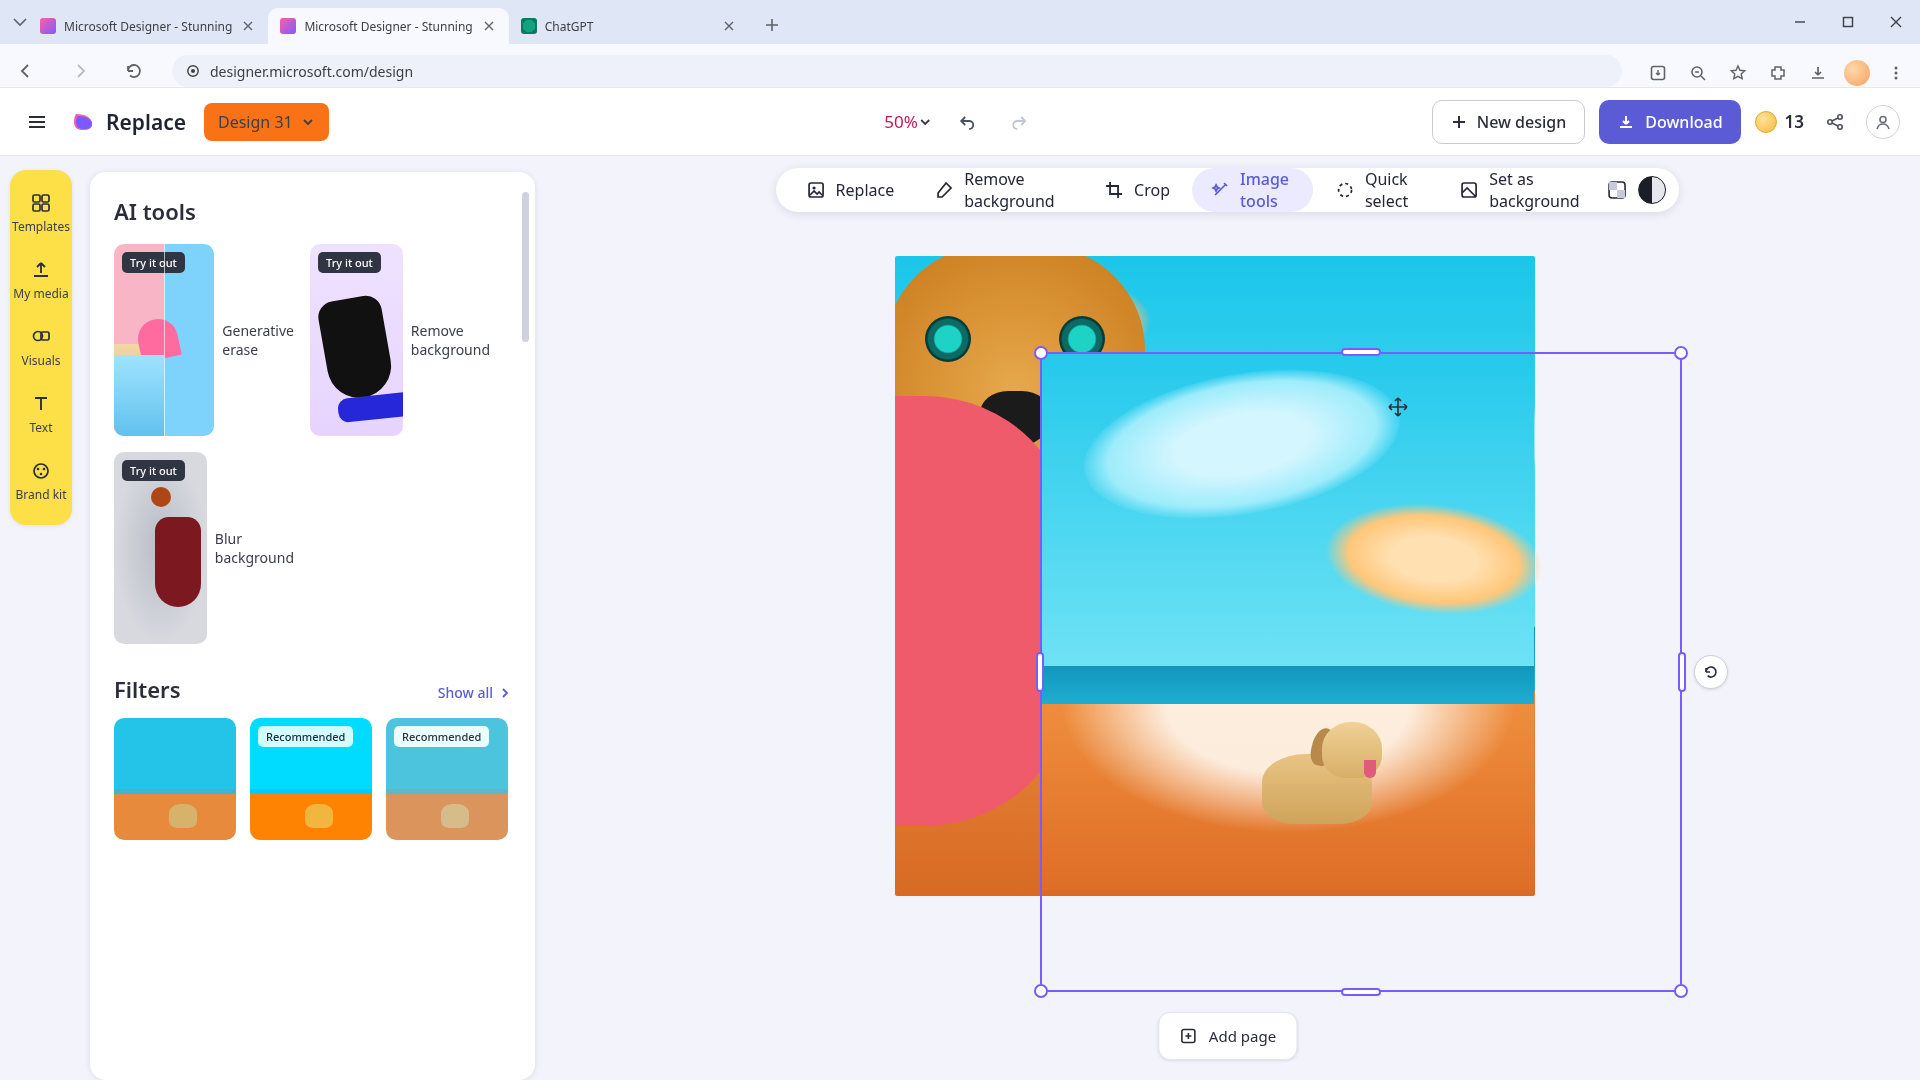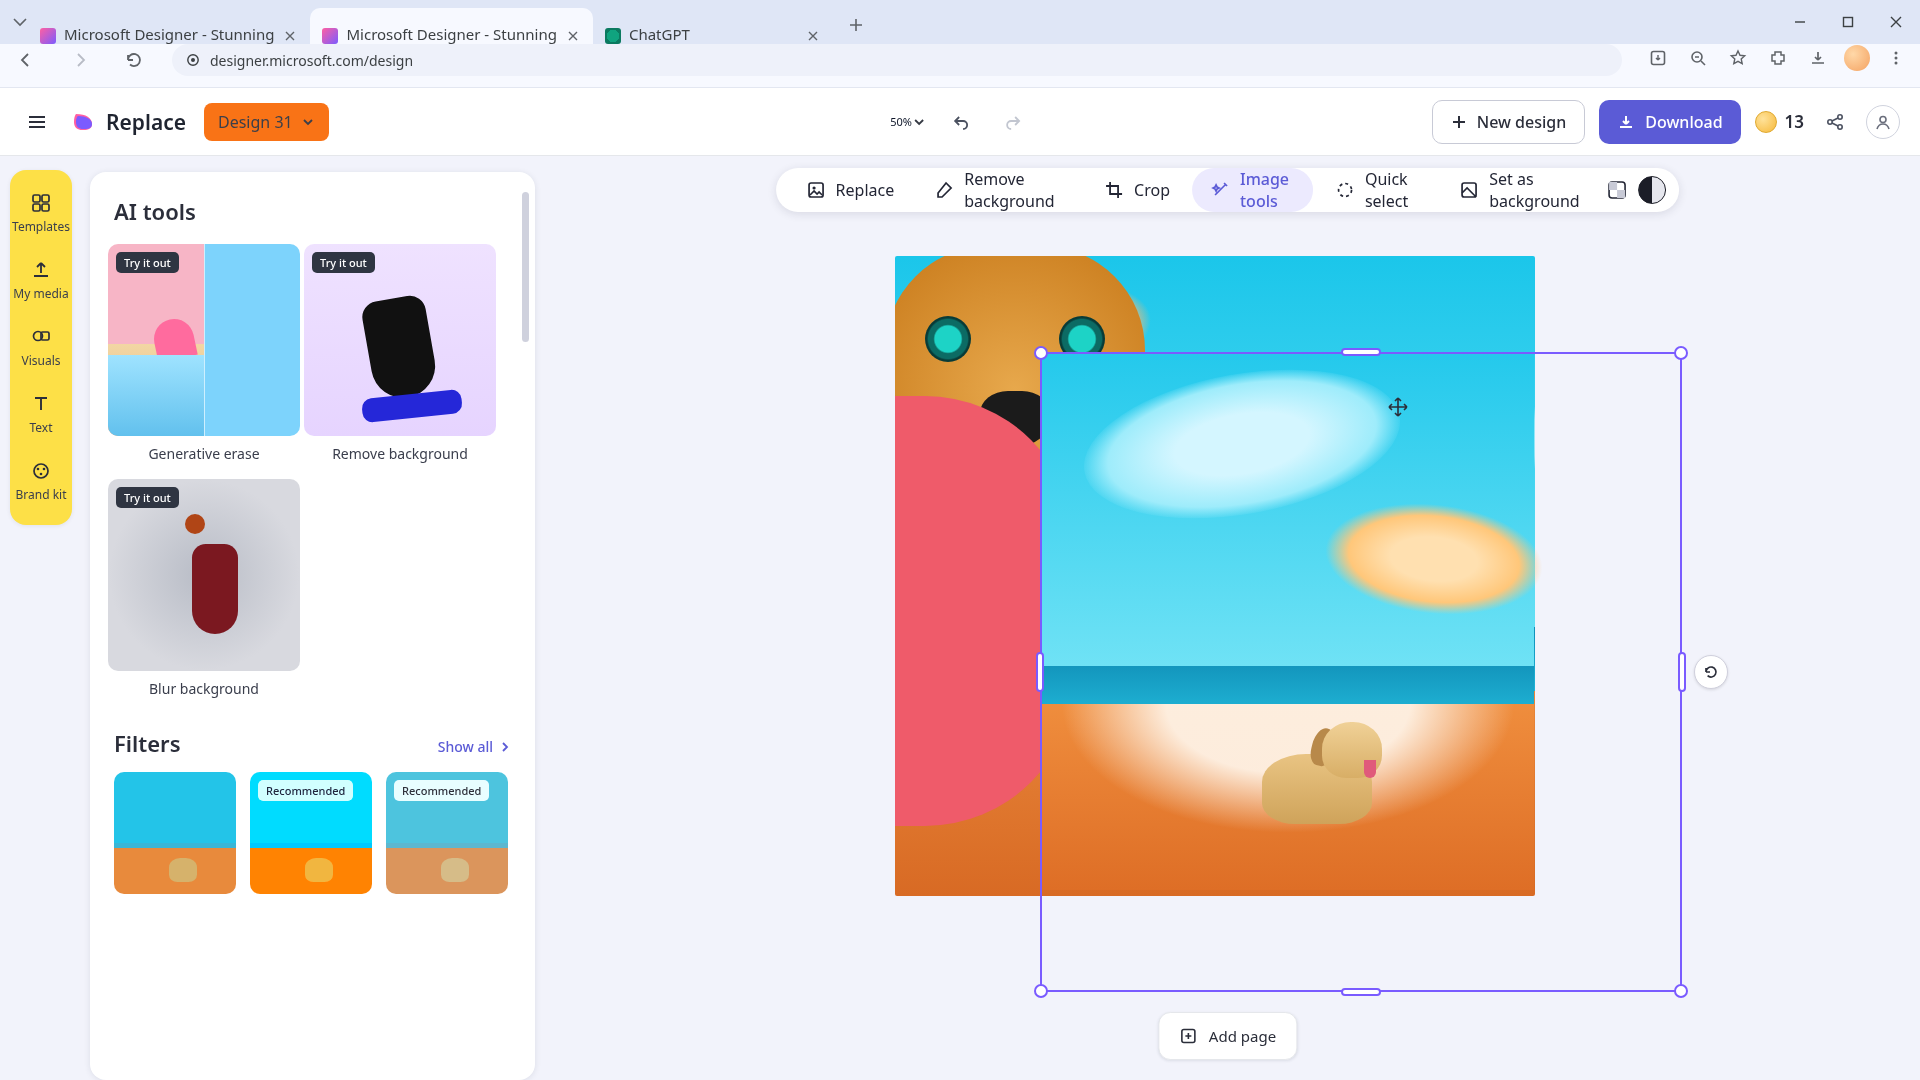--- a/index.html
+++ b/index.html
@@ -19,46 +19,46 @@
     --gold:#f6b93b;
   }
   *{box-sizing:border-box;font-family:"Segoe UI",system-ui,Arial,sans-serif;}
   html,body{margin:0;height:100%;}
   body{width:1920px;height:1080px;overflow:hidden;background:var(--page-bg);}
 
   
   .chrome{height:44px;background:var(--chrome-bg);display:flex;align-items:flex-end;position:relative;}
   .sys-menu{position:absolute;left:0;top:0;width:40px;height:44px;display:flex;align-items:center;justify-content:center;color:#5f6368;}
   .tabs{display:flex;align-items:flex-end;height:100%;margin-left:28px;}
-  .tab{height:36px;min-width:240px;display:flex;align-items:flex-end;gap:8px;padding:0 12px;border-radius:10px 10px 0 0;color:var(--chrome-text);font-size:15px;position:relative;}
+  .tab{height:36px;min-width:240px;display:flex;align-items:center;gap:8px;padding:0 12px;border-radius:10px 10px 0 0;color:var(--chrome-text);font-size:12px;position:relative;}
   .tab.active{background:var(--chrome-tab);}
   .tab .favicon{width:16px;height:16px;border-radius:3px;background:linear-gradient(135deg,#ff5fa2,#7b5bff);} 
   .tab .favicon.chatgpt{background:radial-gradient(circle at 50% 50%,#10a37f 55%,#0b7a60 56%);}
   .tab .close{margin-left:auto;width:16px;height:16px;display:flex;align-items:center;justify-content:center;color:#5f6368;border-radius:50%;}
   .new-tab{width:30px;height:30px;margin:0 0 4px 8px;display:flex;align-items:center;justify-content:center;color:#5f6368;border-radius:50%;}
   .win-ctrls{margin-left:auto;display:flex;height:100%;}
   .win-ctrls div{width:48px;display:flex;align-items:center;justify-content:center;color:#3c4043;}
 
-  .omnibar{height:44px;background:var(--chrome-tab);display:flex;align-items:flex-start;padding:0 10px;gap:22px;border-bottom:1px solid #e3e7f1;}
+  .omnibar{height:44px;background:var(--chrome-tab);display:flex;align-items:flex-end;padding:0 10px;gap:22px;border-bottom:1px solid #e3e7f1;}
   .nav-btn{width:32px;height:32px;display:flex;align-items:center;justify-content:center;color:#5f6368;border-radius:50%;}
   .nav-btn.disabled{color:#b8bcc6;}
   .url-box{flex:1;height:32px;background:#eef1fa;border-radius:16px;display:flex;align-items:center;padding:0 14px;gap:10px;color:#3c4043;font-size:14px;}
   .omni-icons{display:flex;gap:12px;align-items:center;}
   .omni-icons .icn{width:28px;height:28px;display:flex;align-items:center;justify-content:center;color:#5f6368;}
   .avatar{width:26px;height:26px;border-radius:50%;background:radial-gradient(circle at 35% 35%,#ffd8a8,#f4a261);}
 
   
   .app-header{height:68px;background:var(--toolbar-bg);border-bottom:1px solid var(--border);display:flex;align-items:center;padding:0 20px;gap:18px;}
   .hamburger{width:34px;height:34px;display:flex;align-items:center;justify-content:center;}
   .brand{display:flex;align-items:center;gap:10px;font-weight:600;font-size:21px;color:var(--text);}
   .brand .logo{width:24px;height:24px;}
   .design-chip{display:flex;align-items:center;gap:8px;background:#f97316;border-radius:8px;padding:8px 14px;color:#3b3f4a;font-size:16px;}
 
   .header-center{position:absolute;left:50%;transform:translateX(-50%);display:flex;align-items:center;gap:18px;}
-  .zoom{display:flex;align-items:center;gap:0;font-size:11px;color:#0f172a;}
+  .zoom{display:flex;align-items:center;gap:0;font-size:17px;color:#be185d;}
   .icon-btn{width:34px;height:34px;display:flex;align-items:center;justify-content:center;color:#4b5160;border-radius:6px;}
   .icon-btn.disabled{color:#c2c6d0;}
 
   .header-right{margin-left:auto;display:flex;align-items:center;gap:14px;}
   .btn{height:44px;display:flex;align-items:center;gap:10px;padding:0 18px;border-radius:10px;font-size:16px;font-weight:500;}
   .btn-outline{border:1.5px solid #c8cad6;background:#fff;color:#2b2e3a;}
   .btn-primary{background:var(--accent);color:#fff;}
   .coin-chip{display:flex;align-items:center;gap:8px;font-weight:600;font-size:17px;color:#2b2e3a;}
   .coin{width:22px;height:22px;border-radius:50%;background:radial-gradient(circle at 35% 35%,#ffe29a,var(--gold));border:1px solid #e0a92f;}
   .header-avatar{width:34px;height:34px;border-radius:50%;border:1.5px solid #d0d3de;display:flex;align-items:center;justify-content:center;color:#6a6e7c;}
@@ -68,21 +68,21 @@
 
   .rail{width:82px;padding:14px 10px;display:flex;flex-direction:column;gap:8px;align-items:center;background:var(--page-bg);}
   .rail-card{background:#fde047;border-radius:16px;box-shadow:0 1px 4px rgba(30,35,60,.08);width:62px;display:flex;flex-direction:column;align-items:center;padding:10px 0;}
   .rail-item{width:62px;display:flex;flex-direction:column;align-items:center;justify-content:center;gap:4px;padding:12px 0;color:#3a3e4c;font-size:12px;}
   .rail-item svg{color:#2b2e3a;}
 
   .side-panel{width:445px;margin:16px 0 0 8px;background:#fff;border-radius:16px;box-shadow:0 1px 6px rgba(30,35,60,.1);padding:24px 24px 0;position:relative;overflow:hidden;}
   .side-panel .scroll-thumb{position:absolute;right:6px;top:20px;width:7px;height:150px;background:#cfd1dd;border-radius:4px;}
   .sec-title{font-size:22px;font-weight:600;color:#2b2e3a;margin:0 0 18px;}
   .tool-grid{display:flex;gap:16px;flex-wrap:wrap;}
-  .tool{width:180px;display:flex;flex-direction:column;gap:8px;font-size:14px;color:#3a3e4c;align-items:center;}
+  .tool{width:180px;display:flex;flex-direction:row;gap:8px;font-size:14px;color:#3a3e4c;align-items:center;}
   .tool .thumb{position:relative;width:192px;height:192px;border-radius:10px;overflow:hidden;}
   .badge-dark{position:absolute;left:8px;top:8px;background:var(--badge-dark);color:#fff;border-radius:5px;font-size:11px;padding:3px 8px;font-weight:500;}
   .badge-light{position:absolute;left:8px;top:8px;background:#ffffffd0;color:#2b2e3a;border-radius:5px;font-size:11px;padding:3px 8px;font-weight:500;}
   .thumb.gen{background:linear-gradient(90deg,#f7b5c6 0 50%,#7dd3fc 50% 100%);}
   .thumb.gen::after{content:"";position:absolute;left:50%;top:0;width:1px;height:100%;background:#ffffffa0;}
   .thumb.gen .beach-l{position:absolute;left:0;bottom:0;width:50%;height:48%;background:linear-gradient(#f2d6a4,#e3b77b);} 
   .thumb.gen .umbr{position:absolute;left:24%;bottom:40%;width:40px;height:40px;border-radius:50% 50% 0 0;background:#ff6b9e;transform:rotate(-12deg);}
   .thumb.gen .sea{position:absolute;right:0;bottom:0;width:50%;height:55%;background:linear-gradient(#9fe3ff,#4fb6e8);}
   .thumb.rmbg{background:linear-gradient(180deg,#efe2ff,#e6d4ff);}
   .thumb.rmbg .person{position:absolute;left:50%;top:28%;width:64px;height:100px;transform:translateX(-50%) rotate(-10deg);background:#111;border-radius:20px 20px 40px 40px;}

